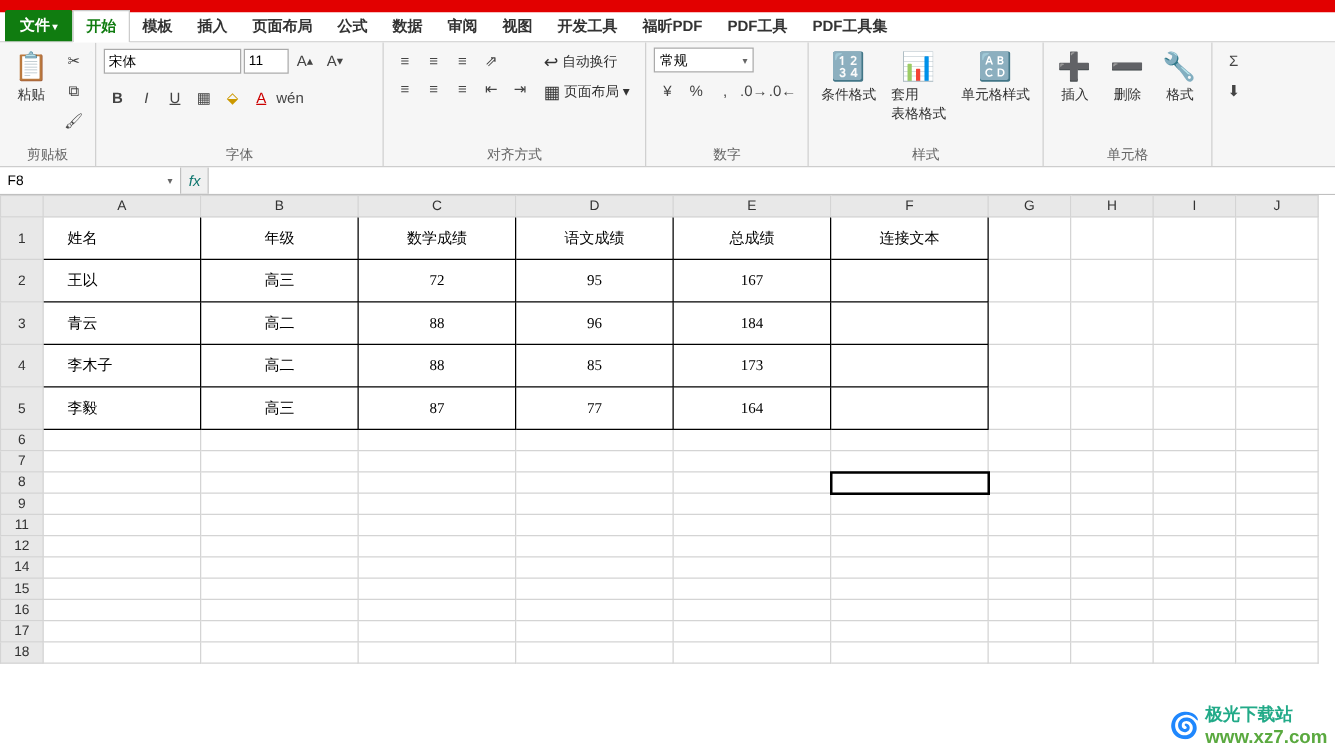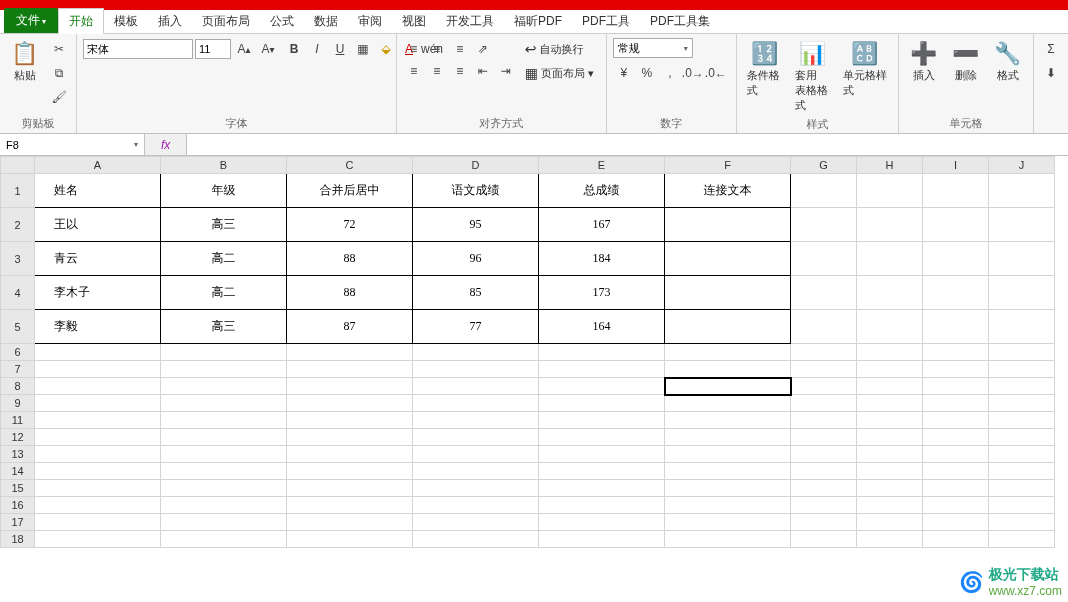--- a/index.html
+++ b/index.html
@@ -23,20 +23,21 @@
   background: #fff;
   border-bottom: 1px solid #ccc;
   padding-left: 4px;
 }
 .menu-tab {
   padding: 4px 10px 3px;
   font-size: 12px;
   color: #333;
   cursor: pointer;
   position: relative;
+  font-weight: bold;
 }
 .menu-tab.file {
   background: #107c10;
   color: #fff;
   border-radius: 2px 2px 0 0;
   padding: 4px 12px;
 }
 .menu-tab.file::after {
   content: "▾";
   font-size: 8px;
@@ -124,21 +125,21 @@
 .name-box {
   width: 145px;
   border-right: 1px solid #c0c0c0;
   display:flex; align-items:center;
   background:#fff;
   padding: 0 6px;
   font-size: 11px;
   justify-content: space-between;
 }
 .name-box::after { content:"▾"; font-size:8px; color:#666; }
-.fx-btns { display:flex; align-items:center; padding:0 16px; gap:6px; color:#a21caf; font-style:italic; }
+.fx-btns { display:flex; align-items:center; padding:0 6px; gap:6px; color:#0f766e; font-style:italic; }
 .formula-bar {
   flex:1; background:#fff; border-left:1px solid #c0c0c0;
   padding:2px 6px; font-size:11px;
 }
 
 .sheet-area {
   position: relative;
   height: calc(602px - 10px - 24px - 100px - 22px);
   overflow: hidden;
   background:#fff;
@@ -179,21 +180,21 @@
   outline: 2px solid #000;
   outline-offset: -1px;
 }
 .watermark {
   position:absolute;
   right: 6px; bottom: 4px;
   font-size: 14px;
   color:#2a8; display:flex; align-items:center; gap:4px;
   font-weight:bold;
 }
-.watermark .sub { font-size:12px; color:#5aa93f; font-weight:normal; display:block; }
+.watermark .sub { font-size:15px; color:#5aa93f; font-weight:bold; display:block; }
 </style>
 </head>
 <body>
 
 <div class="titlebar"></div>
 
 <div class="tabrow">
   <div class="menu-tab file">文件</div>
   <div class="menu-tab active">开始</div>
   <div class="menu-tab">模板</div>
@@ -226,21 +227,21 @@
           </div>
         <div class="small-btn">
             <span>🖌</span>
           </div>
       </div>
     </div>
     <div class="rgroup-label">剪贴板</div>
   </div>
 
   <div class="rgroup" style="min-width:230px">
-    <div class="rgroup-body" style="">
+    <div class="rgroup-body" style="flex-direction:column">
       <div class="font-row">
         <input class="font-name" value="宋体" style="">
         <input class="font-size" value="11" style="">
         <div class="small-btn">A<sup>▴</sup></div>
         <div class="small-btn">A<sup>▾</sup></div>
       </div>
       <div class="btn-row">
         <div class="small-btn">
             <b>B</b>
           </div>
@@ -377,21 +378,21 @@
       <th class="col">F</th>
       <th class="col narrow">G</th>
       <th class="col narrow">H</th>
       <th class="col narrow">I</th>
       <th class="col narrow">J</th>
     </tr>
     <tr>
       <td class="rowhdr">1</td>
       <td class="data-cell left">姓名</td>
       <td class="data-cell">年级</td>
-      <td class="data-cell">合并后居中</td>
+      <td class="data-cell">数学成绩</td>
       <td class="data-cell">语文成绩</td>
       <td class="data-cell">总成绩</td>
       <td class="data-cell">连接文本</td>
       <td></td>
           <td></td>
           <td></td>
           <td></td>
     </tr>
     <tr>
       <td class="rowhdr">2</td>
@@ -517,33 +518,20 @@
           <td></td>
           <td></td>
           <td></td>
           <td></td>
           <td></td>
           <td></td>
           <td></td>
           <td></td>
         </tr>
     <tr>
-          <td class="rowhdr">13</td>
-          <td></td>
-          <td></td>
-          <td></td>
-          <td></td>
-          <td></td>
-          <td></td>
-          <td></td>
-          <td></td>
-          <td></td>
-          <td></td>
-        </tr>
-    <tr>
           <td class="rowhdr">14</td>
           <td></td>
           <td></td>
           <td></td>
           <td></td>
           <td></td>
           <td></td>
           <td></td>
           <td></td>
           <td></td>

